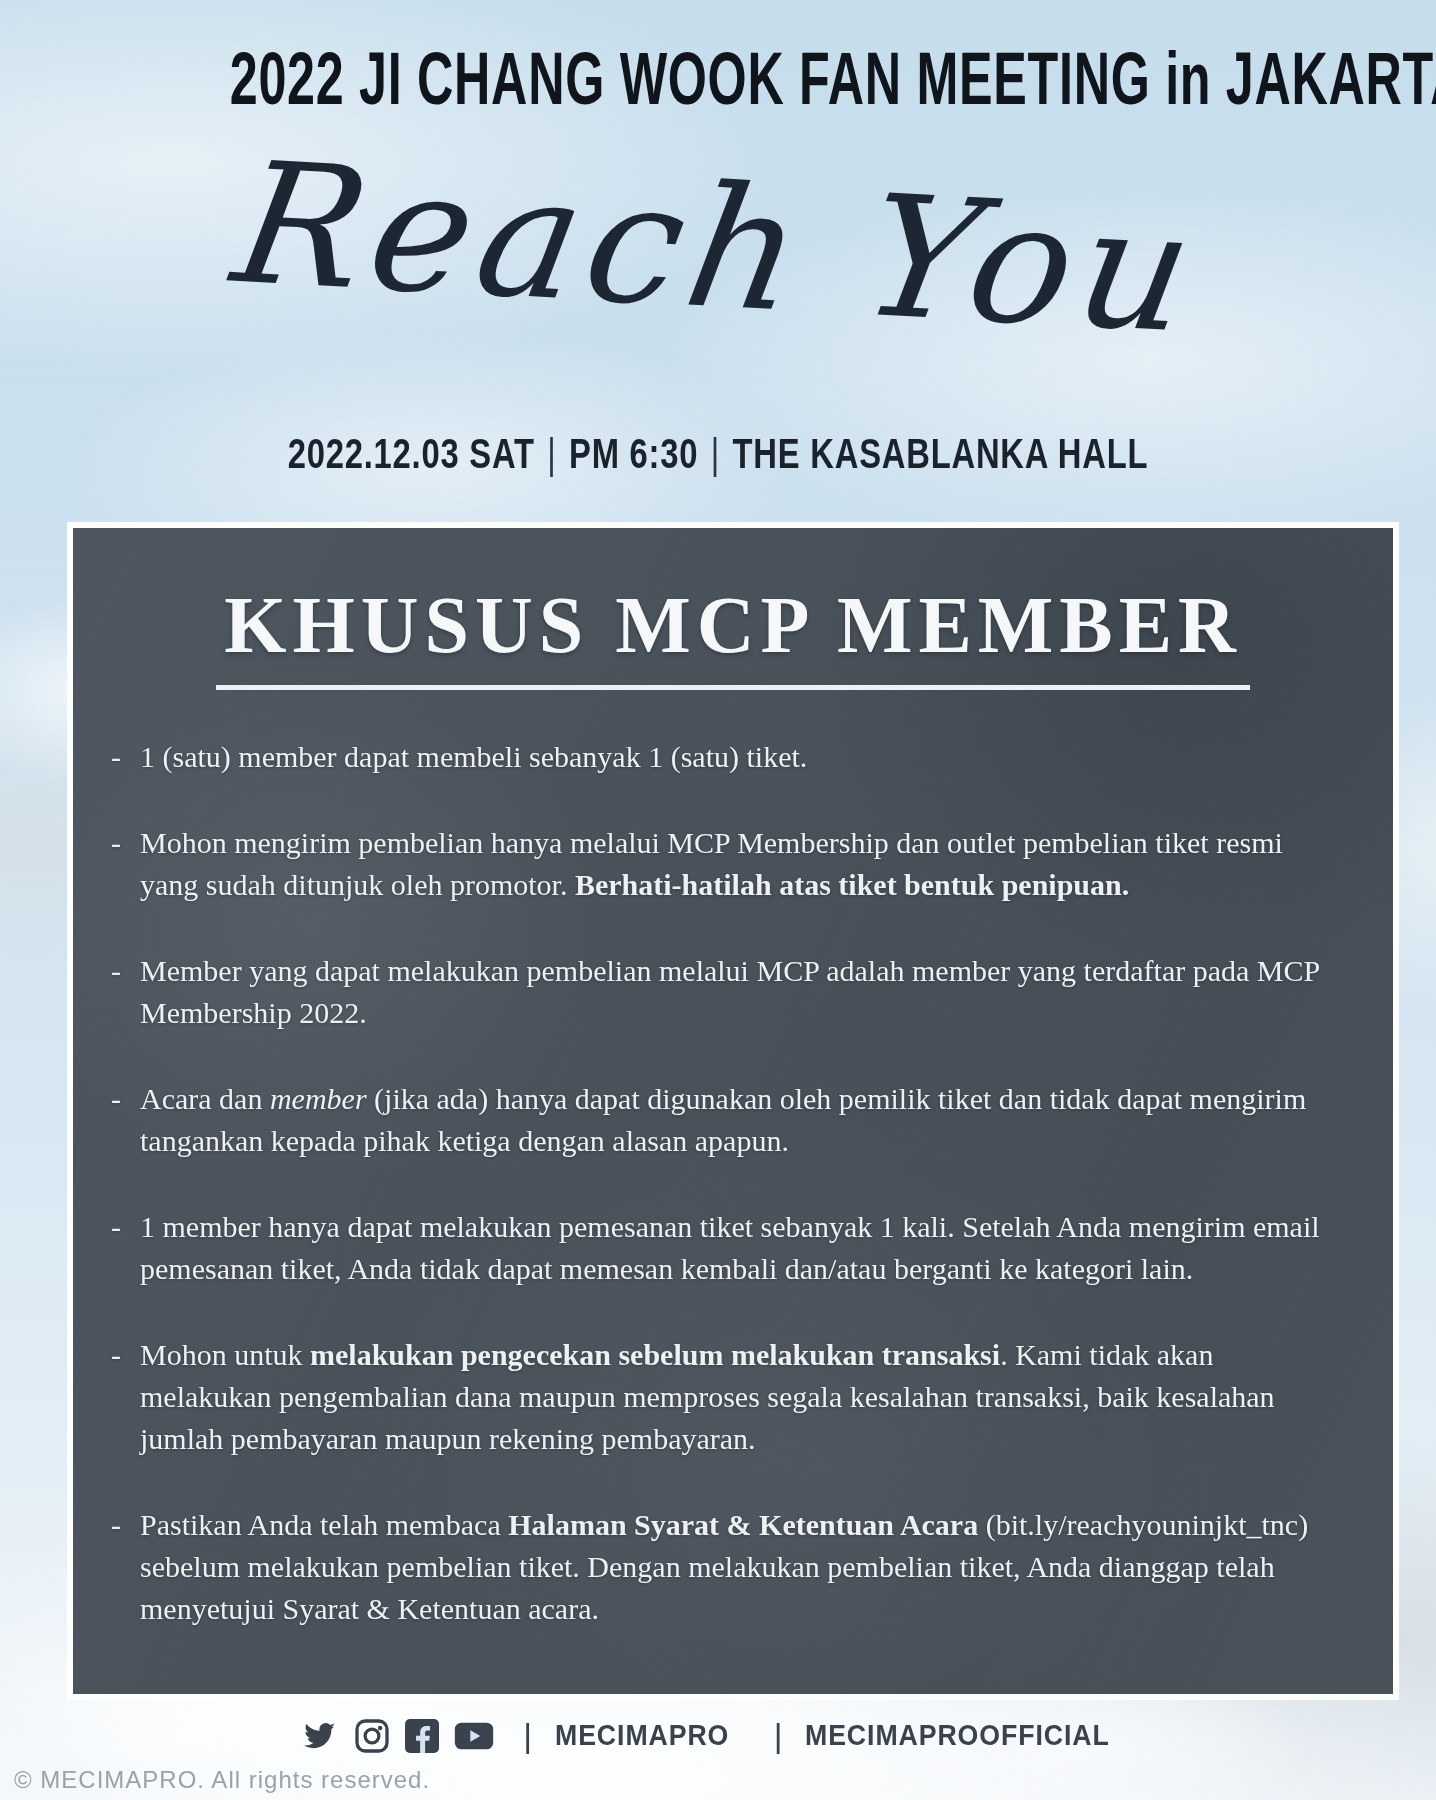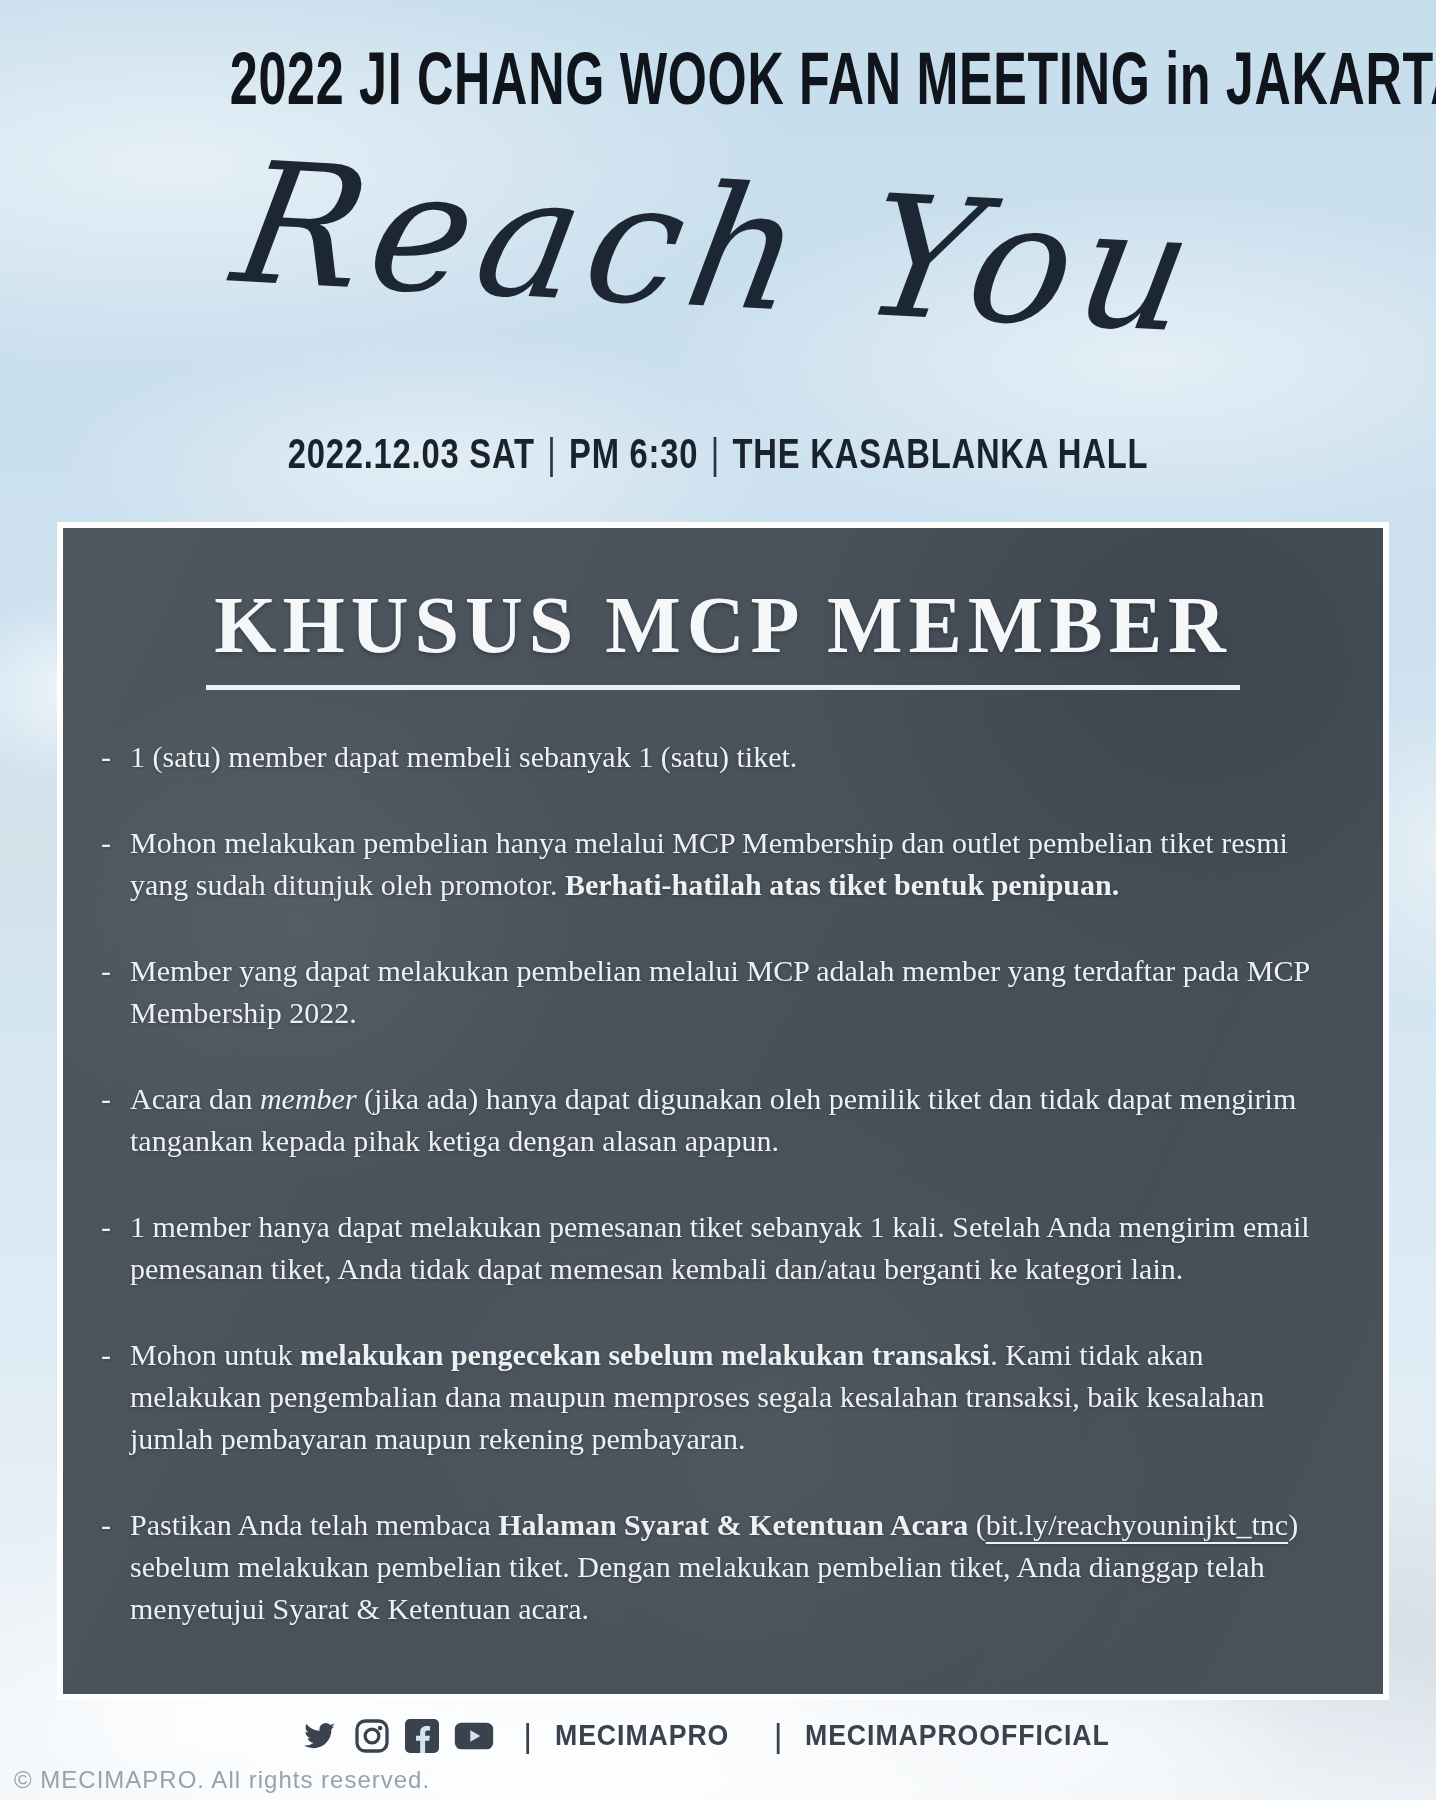--- a/index.html
+++ b/index.html
@@ -40,21 +40,21 @@
   .event-info{
     position:absolute;top:430px;left:0;width:100%;
     text-align:center;font-size:42px;font-weight:700;color:#1a222c;
     transform:scaleX(.78);transform-origin:50% 50%;
     white-space:nowrap;letter-spacing:1px;
   }
   .event-info .pipe{font-weight:400;margin:0 16px;color:#2a333e;}
 
   
   .panel{
-    position:absolute;left:57px;top:522px;width:1332px;height:1178px;
+    position:absolute;left:67px;top:522px;width:1332px;height:1178px;
     box-sizing:border-box;border:6px solid #ffffff;
     background:
       radial-gradient(420px 380px at 18% 34%, rgba(255,255,255,.05), transparent 70%),
       radial-gradient(520px 460px at 84% 10%, rgba(18,24,32,.18), transparent 72%),
       radial-gradient(620px 520px at 55% 80%, rgba(255,255,255,.04), transparent 72%),
       linear-gradient(115deg,#4e5760,#49525b 45%,#464f58 75%,#4a535c);
   }
   .panel-heading{
     margin:52px auto 0;display:table;
     font-family:"Liberation Serif",serif;font-weight:700;
@@ -70,21 +70,21 @@
     display:flex;align-items:flex-start;gap:15px;
     font-family:"Liberation Serif",serif;
     font-size:30px;line-height:42px;color:#eef1f2;
     margin-bottom:44px;
     text-shadow:0 1px 3px rgba(15,20,26,.35);
   }
   .rules .dash{flex:0 0 14px;}
   .rules .txt{flex:1;}
   .seg-bold{font-weight:700;}
   .seg-italic{font-style:italic;}
-  .seg-link{text-decoration:underline;text-underline-offset:7px;text-decoration-thickness:2px;cursor:pointer;}
+  .seg-link{text-underline-offset:7px;text-decoration-thickness:2px;cursor:pointer;}
 
   
   .social-footer{
     position:absolute;top:1716px;left:0;width:100%;
     display:flex;align-items:center;justify-content:center;gap:15px;
     color:#39424d;
   }
   .social-footer .icon{display:inline-flex;align-items:center;}
   .social-footer .icon svg{display:block;}
   .social-footer .pipe{font-size:34px;font-weight:400;color:#39424d;margin:0 8px 0 14px;}
@@ -116,21 +116,21 @@
 
 <section class="panel">
   <h2 class="panel-heading">KHUSUS MCP MEMBER</h2>
   <ul class="rules">
     <li>
       <span class="dash">-</span>
       <span class="txt"><span>1 (satu) member dapat membeli sebanyak 1 (satu) tiket.</span></span>
     </li>
     <li>
       <span class="dash">-</span>
-      <span class="txt"><span>Mohon melakukan pembelian hanya melalui MCP Membership dan outlet pembelian tiket resmi yang sudah ditunjuk oleh promotor. </span><span class="seg-bold">Berhati-hatilah atas tiket bentuk penipuan.</span></span>
+      <span class="txt"><span>Mohon mengirim pembelian hanya melalui MCP Membership dan outlet pembelian tiket resmi yang sudah ditunjuk oleh promotor. </span><span class="seg-bold">Berhati-hatilah atas tiket bentuk penipuan.</span></span>
     </li>
     <li>
       <span class="dash">-</span>
       <span class="txt"><span>Member yang dapat melakukan pembelian melalui MCP adalah member yang terdaftar pada MCP Membership 2022.</span></span>
     </li>
     <li>
       <span class="dash">-</span>
       <span class="txt"><span>Acara dan </span><span class="seg-italic">member</span><span> (jika ada) hanya dapat digunakan oleh pemilik tiket dan tidak dapat mengirim tangankan kepada pihak ketiga dengan alasan apapun.</span></span>
     </li>
     <li>

